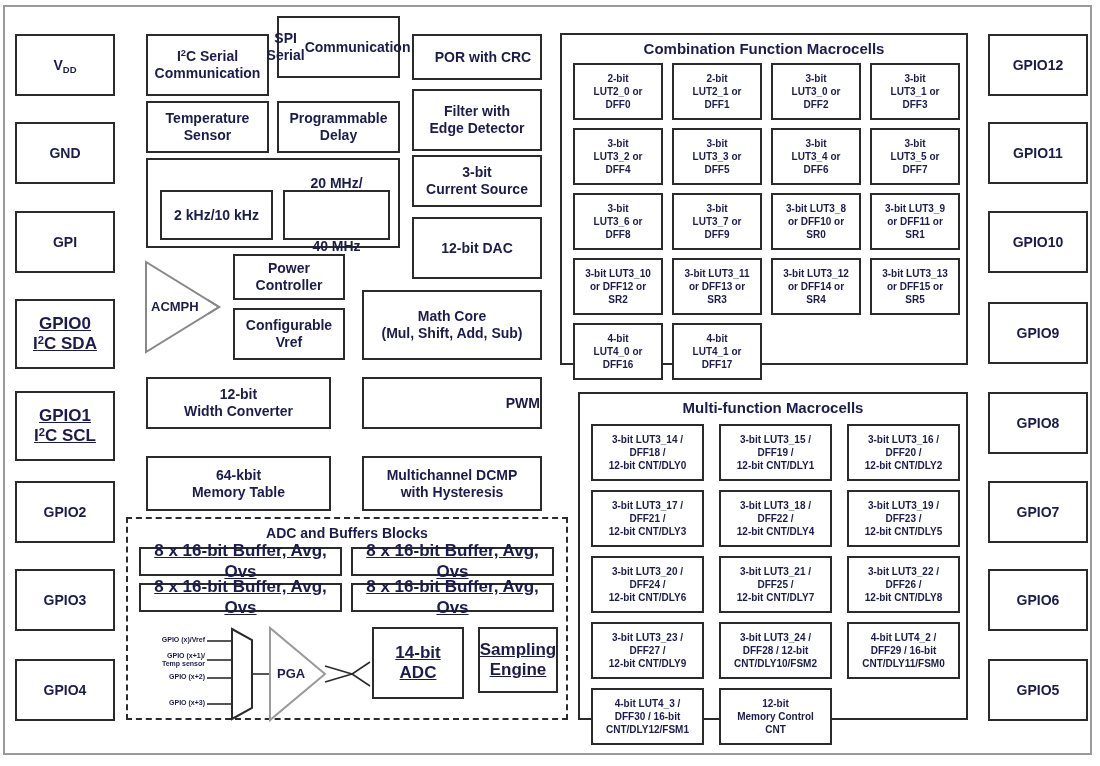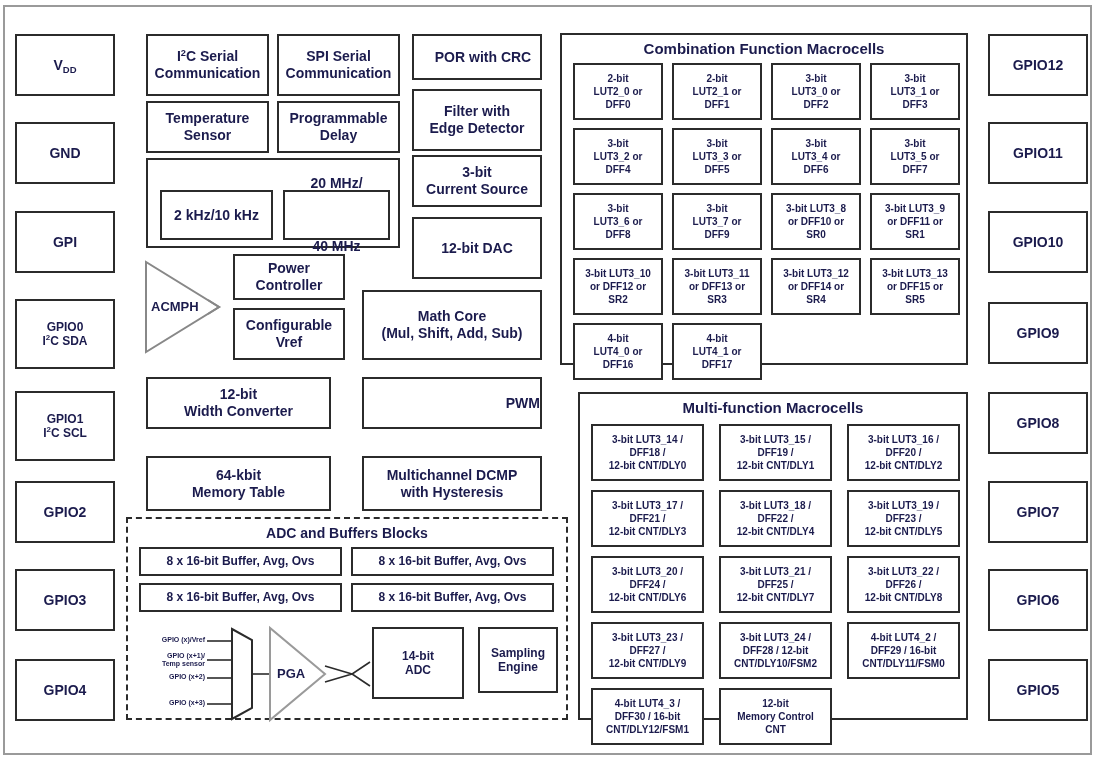--- a/index.html
+++ b/index.html
@@ -6,21 +6,21 @@
   body{font-family:"Liberation Sans", sans-serif;}
   #root{position:relative;width:1100px;height:766px;background:#ffffff;overflow:hidden;}
   .frame{position:absolute;left:3px;top:5px;width:1089px;height:750px;border:2px solid #9a9a9a;box-sizing:border-box;}
   .box{position:absolute;box-sizing:border-box;border:2px solid #2b2b2b;background:#fff;
        display:flex;align-items:center;justify-content:center;text-align:center;
        color:#1b1b4d;font-weight:bold;line-height:1.18;}
   .grp{position:absolute;box-sizing:border-box;border:2px solid #2b2b2b;background:#fff;}
   .grp > .ttl{position:absolute;left:0;right:0;top:5px;text-align:center;color:#1b1b4d;font-weight:bold;}
   .dashed{position:absolute;box-sizing:border-box;border:2px dashed #2b2b2b;background:#fff;}
   .dashed > .ttl{position:absolute;left:0;right:0;top:6px;text-align:center;color:#1b1b4d;font-weight:bold;font-size:14px;}
-  .f15{font-size:15px;} .f14{font-size:14px;} .f13{font-size:12px;}
+  .f15{font-size:15px;} .f14{font-size:14px;} .f13{font-size:17px;text-decoration:underline;}
   .cellbox{position:absolute;box-sizing:border-box;border:2px solid #2b2b2b;background:#fff;
        display:flex;align-items:center;justify-content:center;text-align:center;
        color:#1b1b4d;font-weight:bold;font-size:10px;line-height:1.3;padding:1px;}
   .svgwrap{position:absolute;left:0;top:0;width:1100px;height:766px;pointer-events:none;}
   .muxlbl{position:absolute;color:#1b1b4d;font-weight:bold;font-size:7px;text-align:right;line-height:1.15;}
   sub{font-size:0.68em;vertical-align:baseline;position:relative;top:3px;}
   sup{font-size:0.66em;vertical-align:baseline;position:relative;top:-5px;}
   .pgatxt{position:absolute;color:#1b1b4d;font-weight:bold;font-size:13px;}
   .acmphtxt{position:absolute;color:#1b1b4d;font-weight:bold;font-size:13px;}
 </style>
@@ -79,21 +79,21 @@
     <span>GPIO6</span>
   </div>
   <div class="box f14" style="left:988px;top:659px;width:100px;height:62px;">
     <span>GPIO5</span>
   </div>
 
   <div class="box f14" style="left:146px;top:34px;width:123px;height:62px;flex-direction:column;">
     <span>I<sup>2</sup>C Serial</span>
     <span>Communication</span>
   </div>
-  <div class="box f14" style="left:277px;top:34px;width:123px;height:62px;flex-direction:column;">
+  <div class="box f14" style="left:277px;top:16px;width:123px;height:62px;flex-direction:row;">
     <span>SPI Serial</span>
     <span>Communication</span>
   </div>
 
   <div class="box f14" style="left:146px;top:101px;width:123px;height:52px;flex-direction:column;">
     <span>Temperature</span>
     <span>Sensor</span>
   </div>
   <div class="box f14" style="left:277px;top:101px;width:123px;height:52px;flex-direction:column;">
     <span>Programmable</span>

